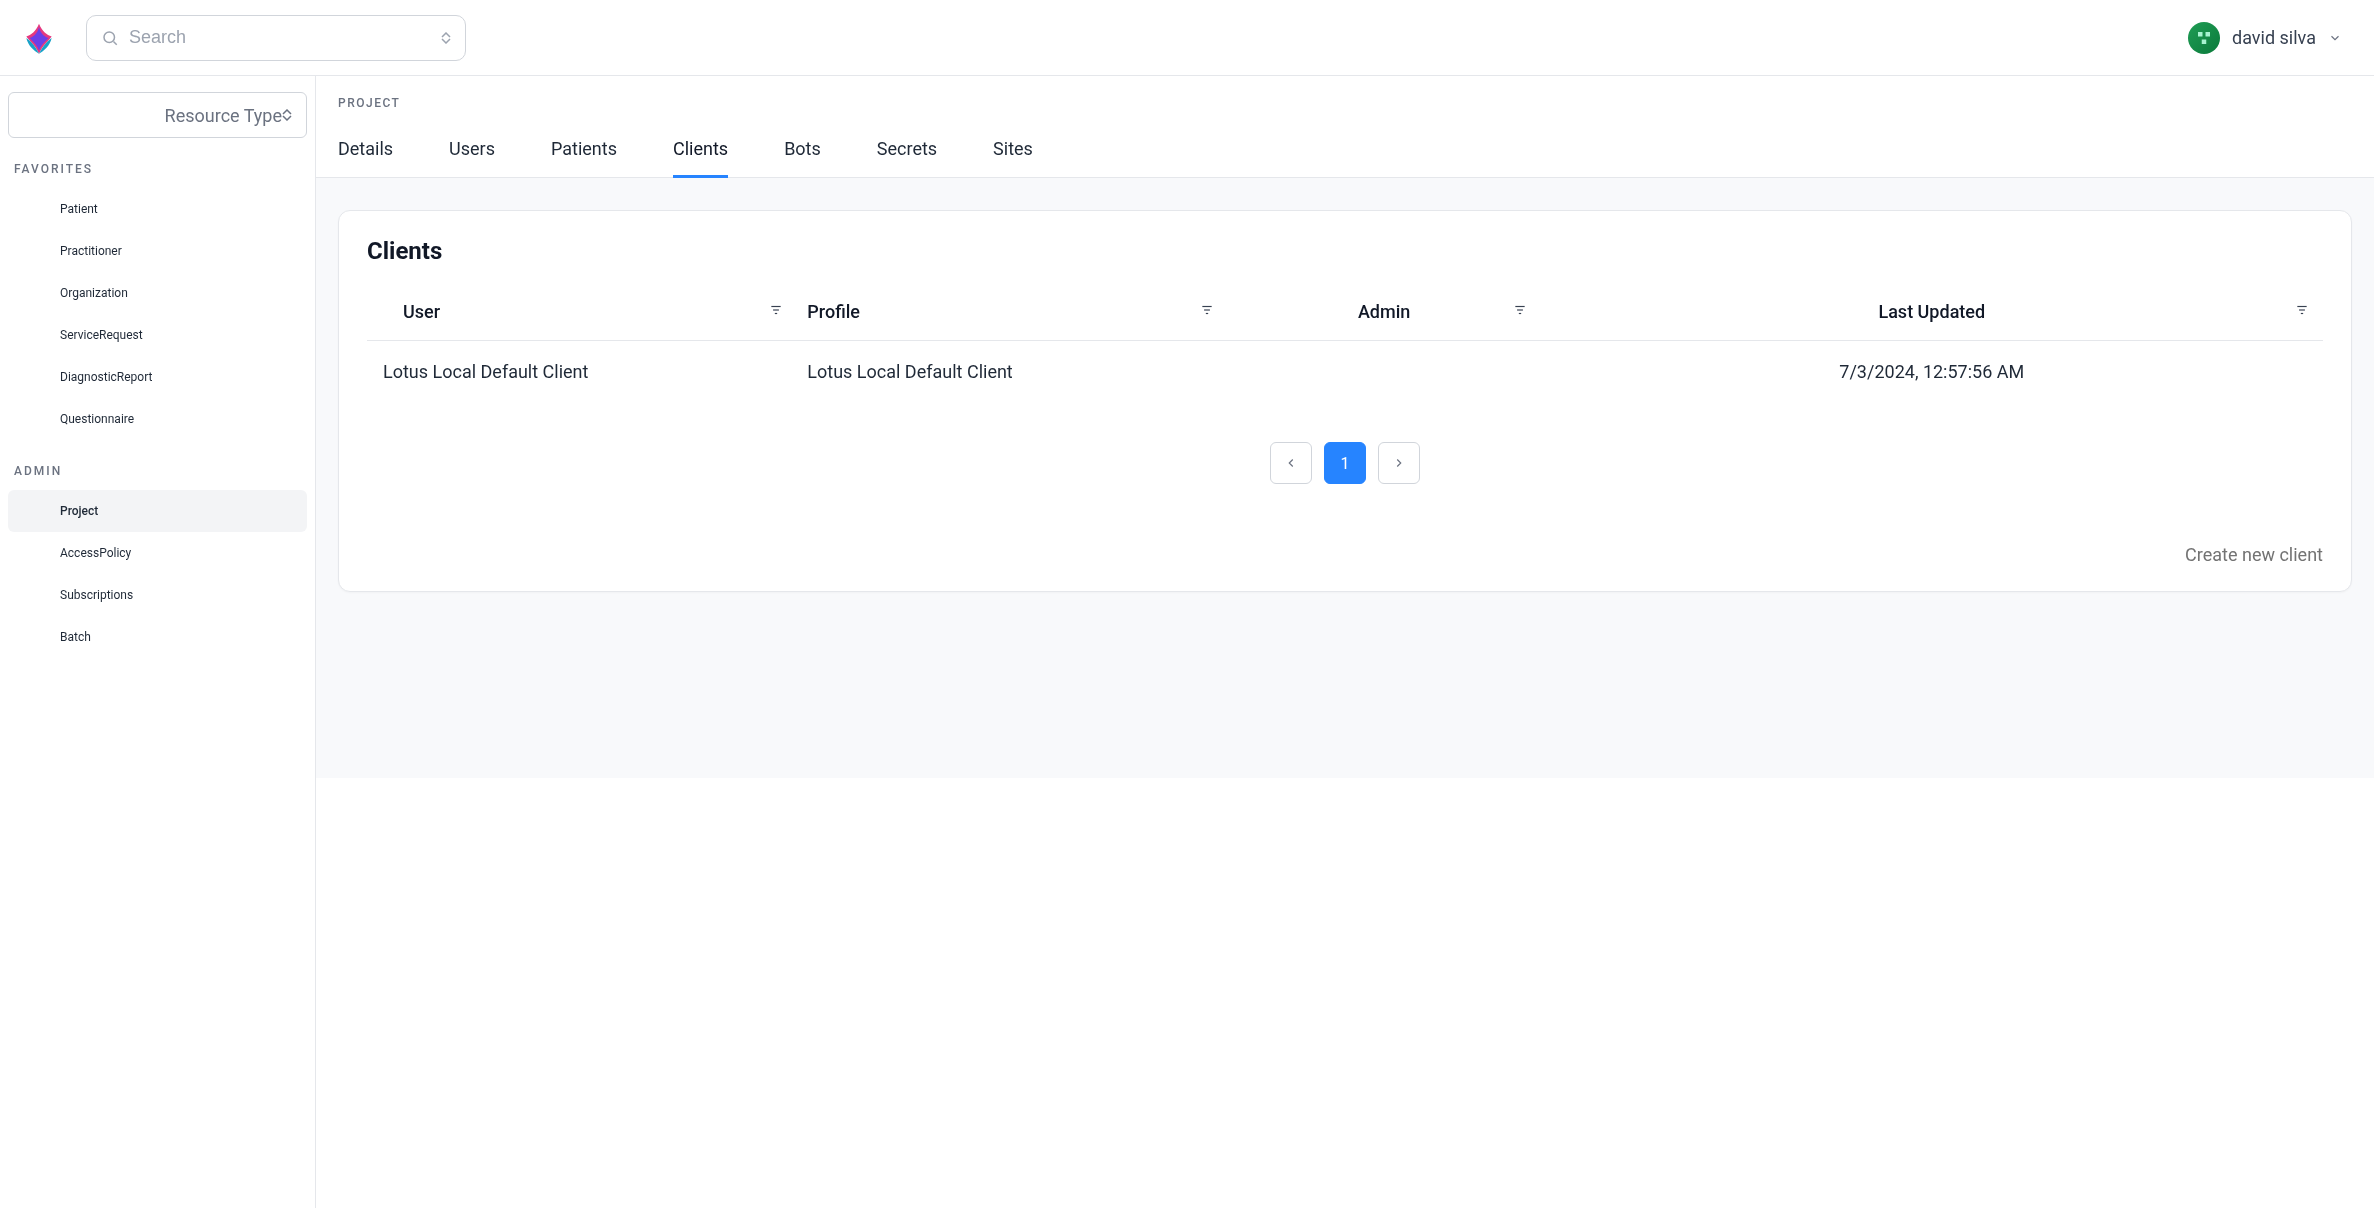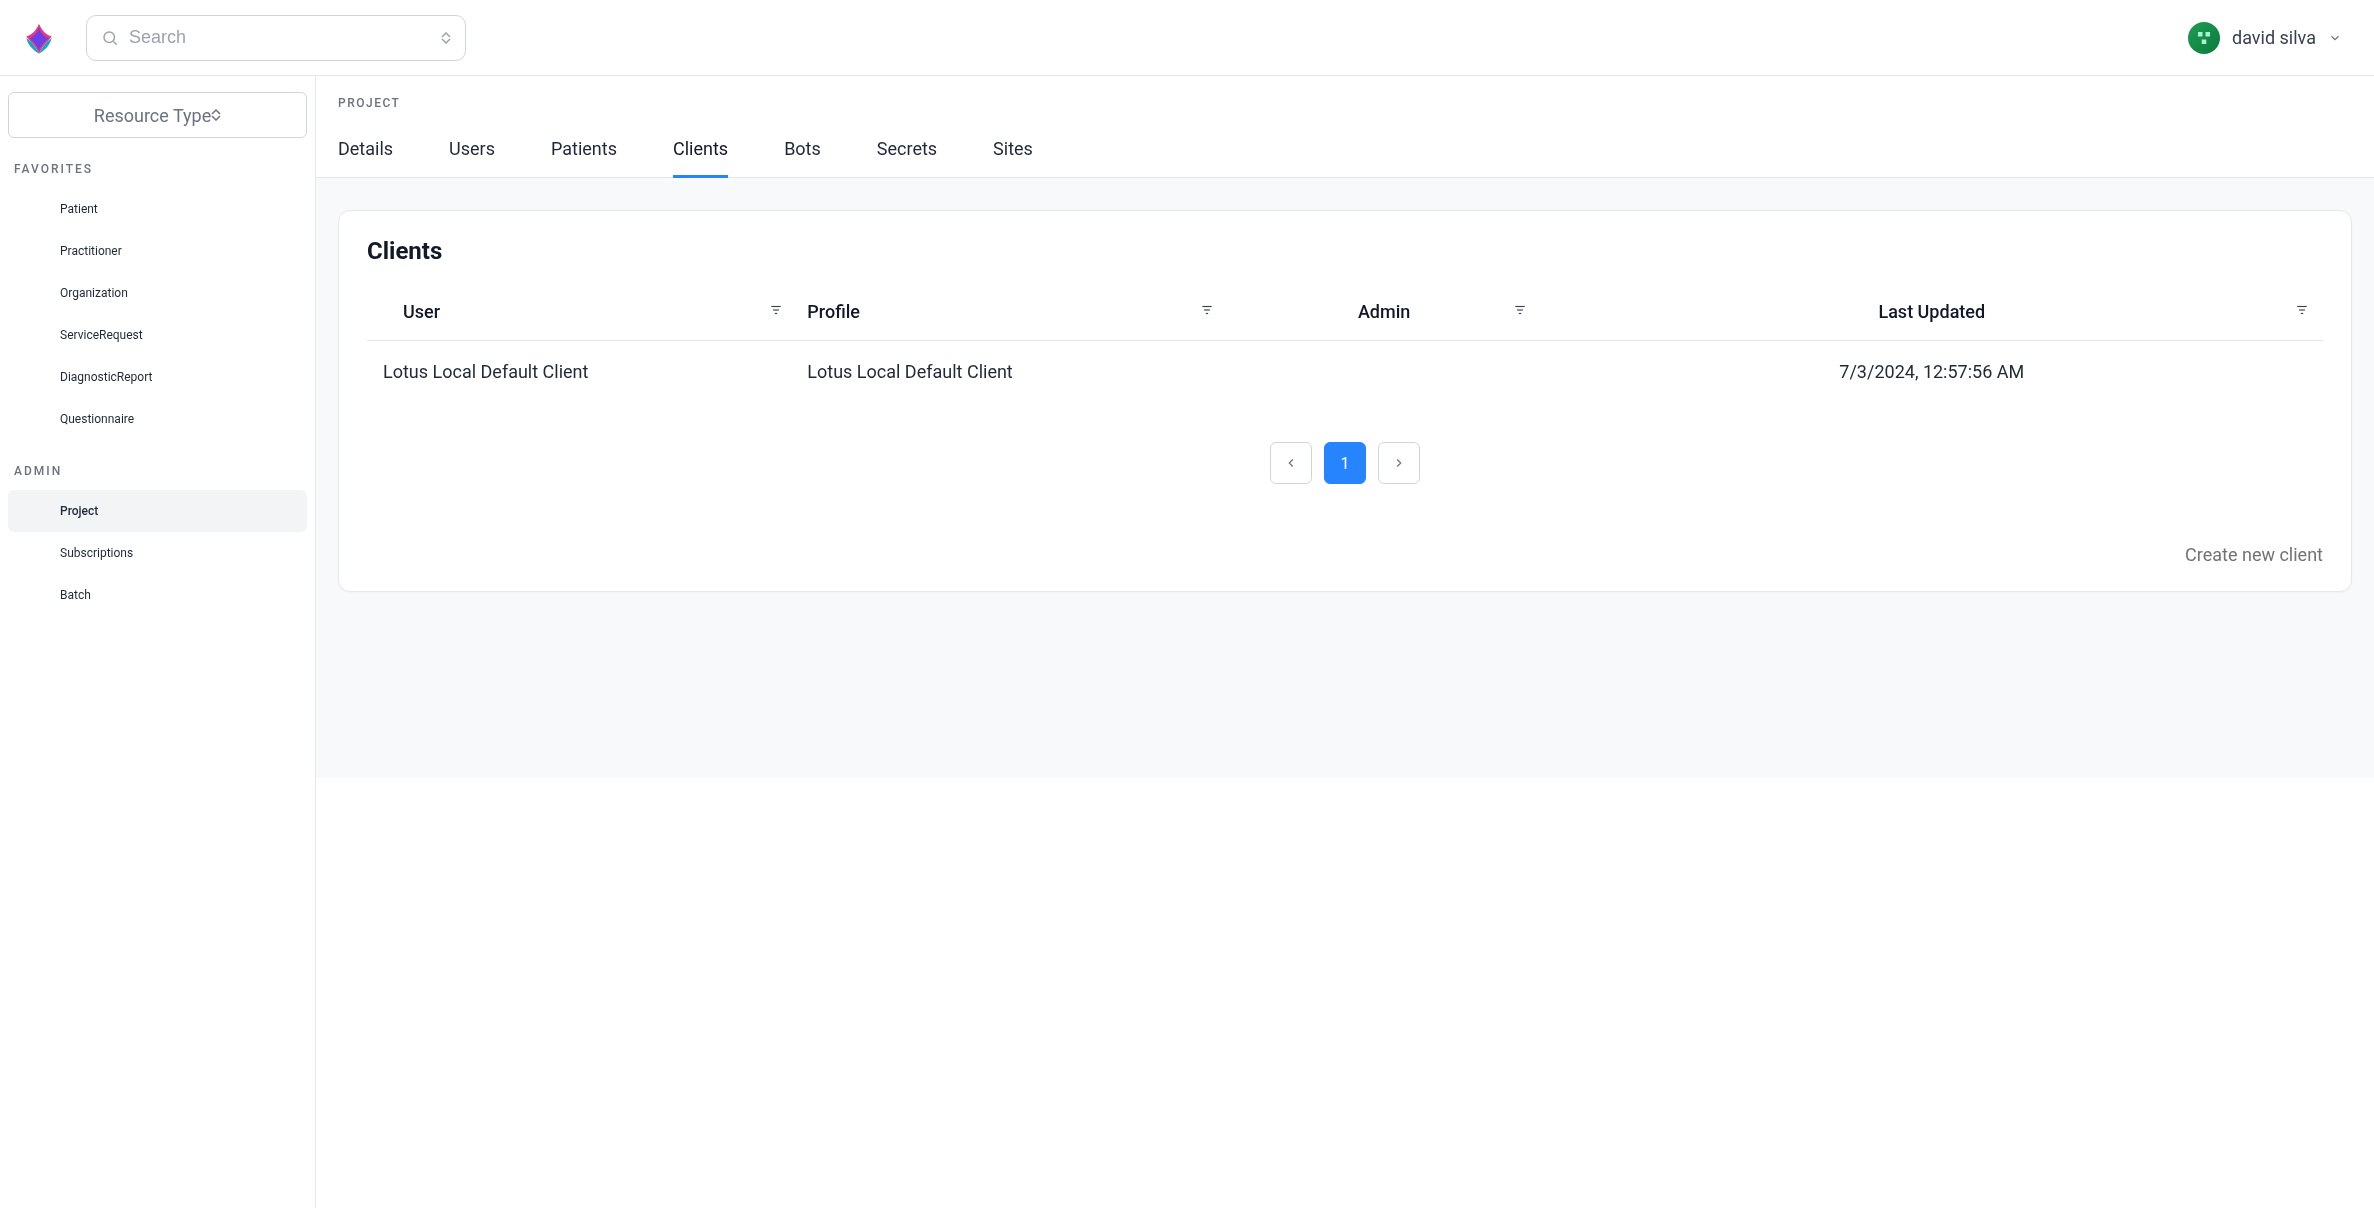--- a/index.html
+++ b/index.html
@@ -57,21 +57,21 @@
     padding: 12px 8px 24px 8px;
     min-height: calc(100vh - 76px);
   }
   .resource-select {
     margin: 4px 0 18px 0;
     border: 1px solid #d1d5db;
     border-radius: 6px;
     height: 46px;
     display: flex;
     align-items: center;
-    justify-content: center;
+    justify-content: flex-end;
     padding: 11px 14px;
     color: #6b7280;
     font-size: 18px;
   }
   .section-label {
     font-size: 12px;
     letter-spacing: 2px;
     color: #6b7280;
     font-weight: 500;
     padding: 6px 6px 12px 6px;
@@ -221,20 +221,21 @@
     <div class="nav-item">Patient</div>
     <div class="nav-item">Practitioner</div>
     <div class="nav-item">Organization</div>
     <div class="nav-item">ServiceRequest</div>
     <div class="nav-item">DiagnosticReport</div>
     <div class="nav-item">Questionnaire</div>
 
     <div class="section-gap"></div>
     <div class="section-label">ADMIN</div>
     <div class="nav-item active">Project</div>
+    <div class="nav-item">AccessPolicy</div>
     <div class="nav-item">Subscriptions</div>
     <div class="nav-item">Batch</div>
   </aside>
 
   <main class="main">
     <div class="page-header">
       <div class="eyebrow">PROJECT</div>
     </div>
     <div class="tabs">
       <div class="tab">Details</div>

